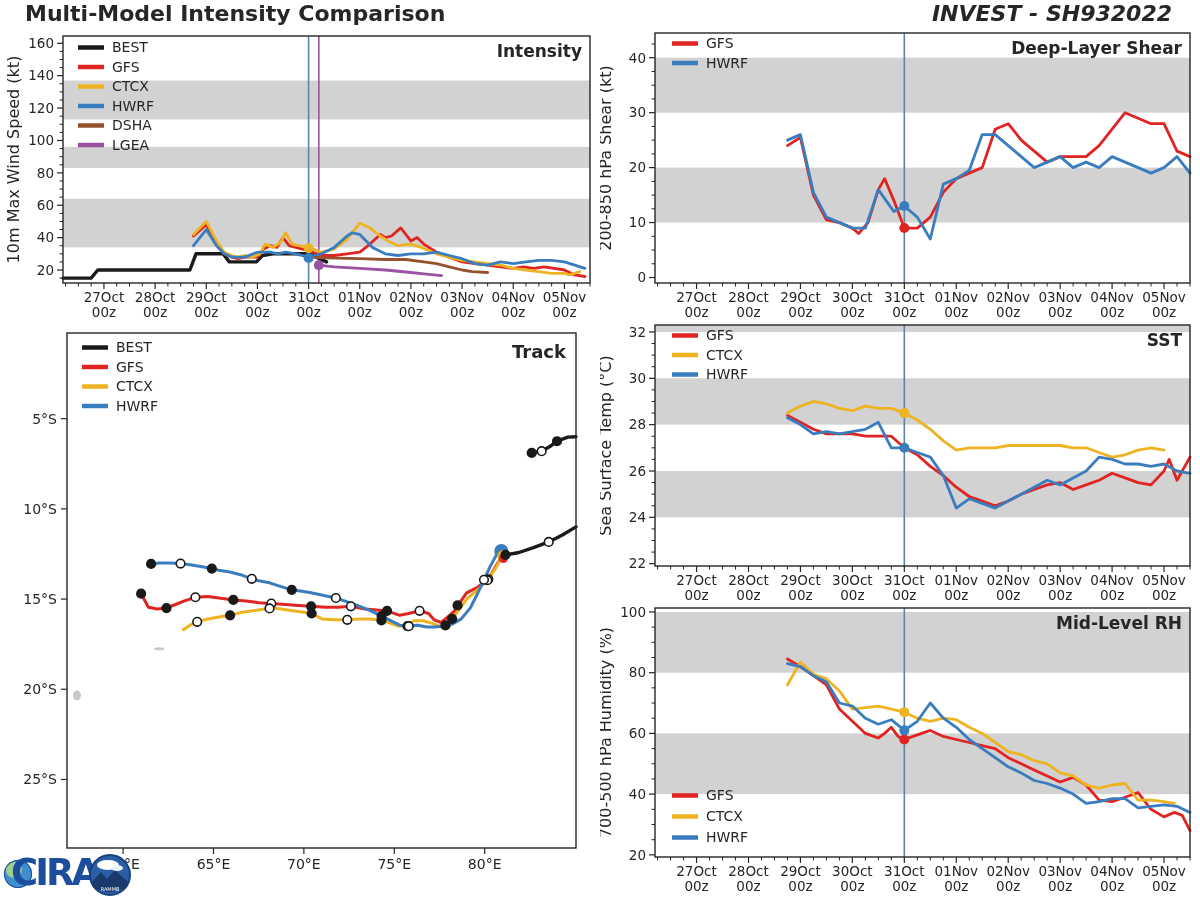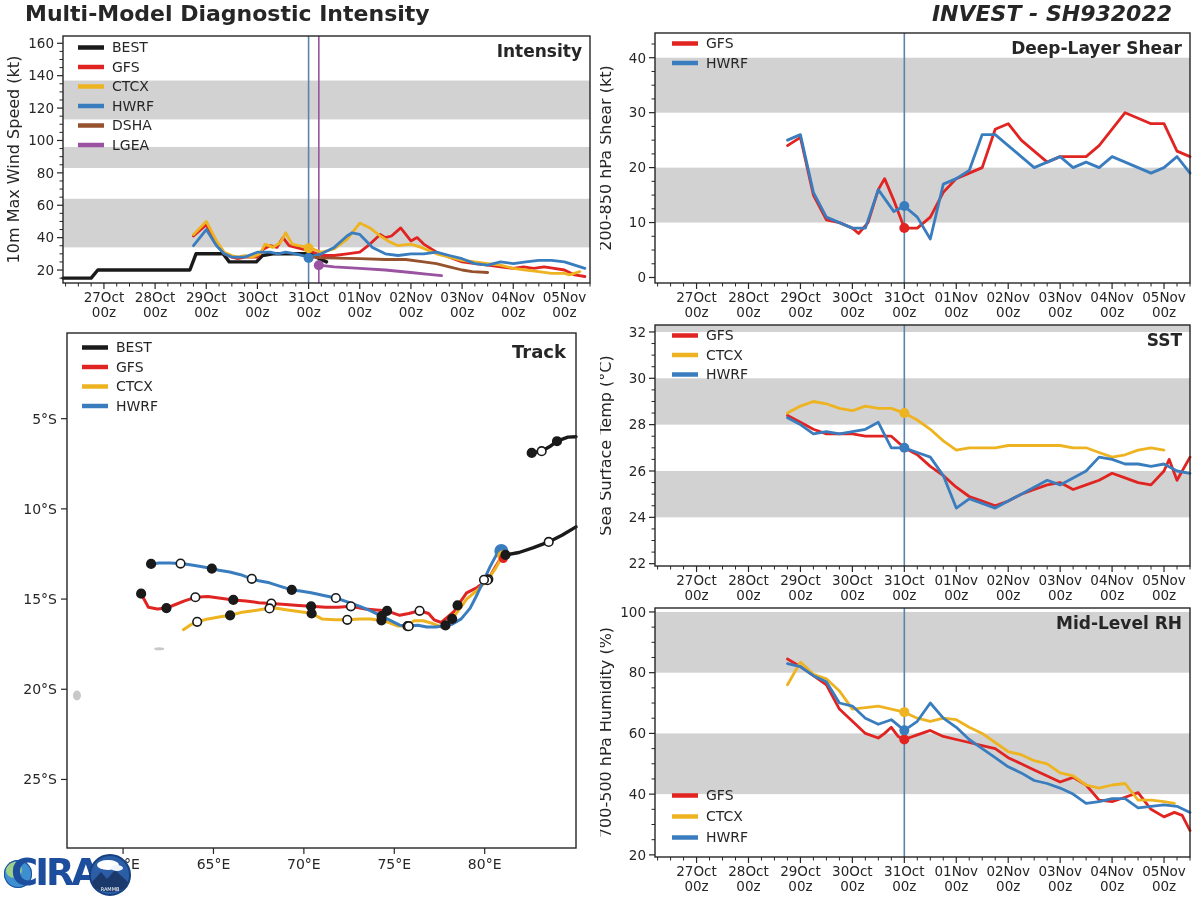--- a/index.html
+++ b/index.html
@@ -16,21 +16,21 @@
   #globe{position:absolute;left:0;top:9px;width:28px;height:28px;border-radius:50%;
     background:radial-gradient(circle at 35% 35%,#9fd08a 0 28%,#3e8fd0 34% 70%,#1c4f86 100%);
     box-shadow:0 0 0 1px #1d4e9e inset;}
   #cira-text{position:absolute;left:7px;top:0px;font-size:37px;font-weight:800;
     color:#1d4e9e;letter-spacing:-3px;font-style:normal;}
   #badge{position:absolute;left:85px;top:3px;}
 </style>
 </head>
 <body>
 
-<div class="hdr" id="hdr-left">Multi-Model Diagnostic Intensity</div>
+<div class="hdr" id="hdr-left">Multi-Model Intensity Comparison</div>
 <div class="hdr" id="hdr-right">INVEST - SH932022</div>
 
 <svg class="panel" id="chart-intensity" style="left:0;top:20px" width="600" height="302" viewBox="0 20 600 302">
     <rect x="63" y="198.77704918032788" width="527" height="48.590163934426215" fill="#d2d2d2"></rect>
     <rect x="63" y="146.94754098360656" width="527" height="21.055737704918016" fill="#d2d2d2"></rect>
     <rect x="63" y="80.54098360655738" width="527" height="38.87213114754098" fill="#d2d2d2"></rect>
     <line x1="308.5922330097087" x2="308.5922330097087" y1="36" y2="283" stroke="#5b84ad" stroke-width="1.6"></line>
     <line x1="318.8252427184466" x2="318.8252427184466" y1="36" y2="283" stroke="#9953a0" stroke-width="1.6"></line>
     <polyline points="63.0,278.1 91.1,278.1 97.8,270.0 189.9,270.0 196.0,253.8 223.1,253.8 229.3,261.9 256.4,261.9 262.5,255.5 272.8,253.8 311.2,253.8 316.3,257.1 326.5,261.9" fill="none" stroke="#1a1a1a" stroke-width="3.4" stroke-linejoin="round" stroke-linecap="round"></polyline>
     <polyline points="193.5,236.0 206.3,224.7 216.5,244.1 224.2,253.8 231.8,257.1 238.0,258.7 244.6,257.1 257.4,257.1 263.6,249.0 270.2,245.7 276.9,247.4 283.0,237.6 289.1,245.7 295.8,247.4 308.6,250.6 321.4,255.5 334.2,255.5 347.0,253.8 359.8,252.2 370.0,244.1 380.2,234.4 385.3,237.6 391.5,236.0 400.7,227.9 410.9,240.9 417.1,237.6 423.7,244.1 436.5,252.2 449.3,257.1 462.1,261.9 474.9,263.6 487.7,265.2 500.5,266.8 513.3,268.4 523.5,266.8 533.7,268.4 544.0,266.8 554.2,268.4 564.4,270.0 574.7,274.9 584.9,276.5" fill="none" stroke="#e02421" stroke-width="2.8" stroke-linejoin="round" stroke-linecap="round"></polyline>

